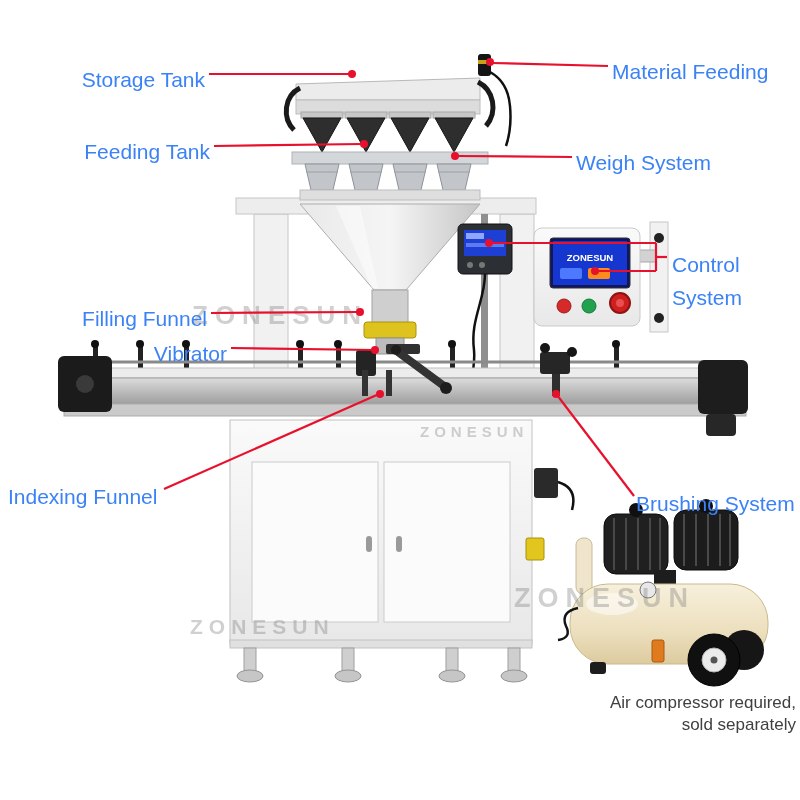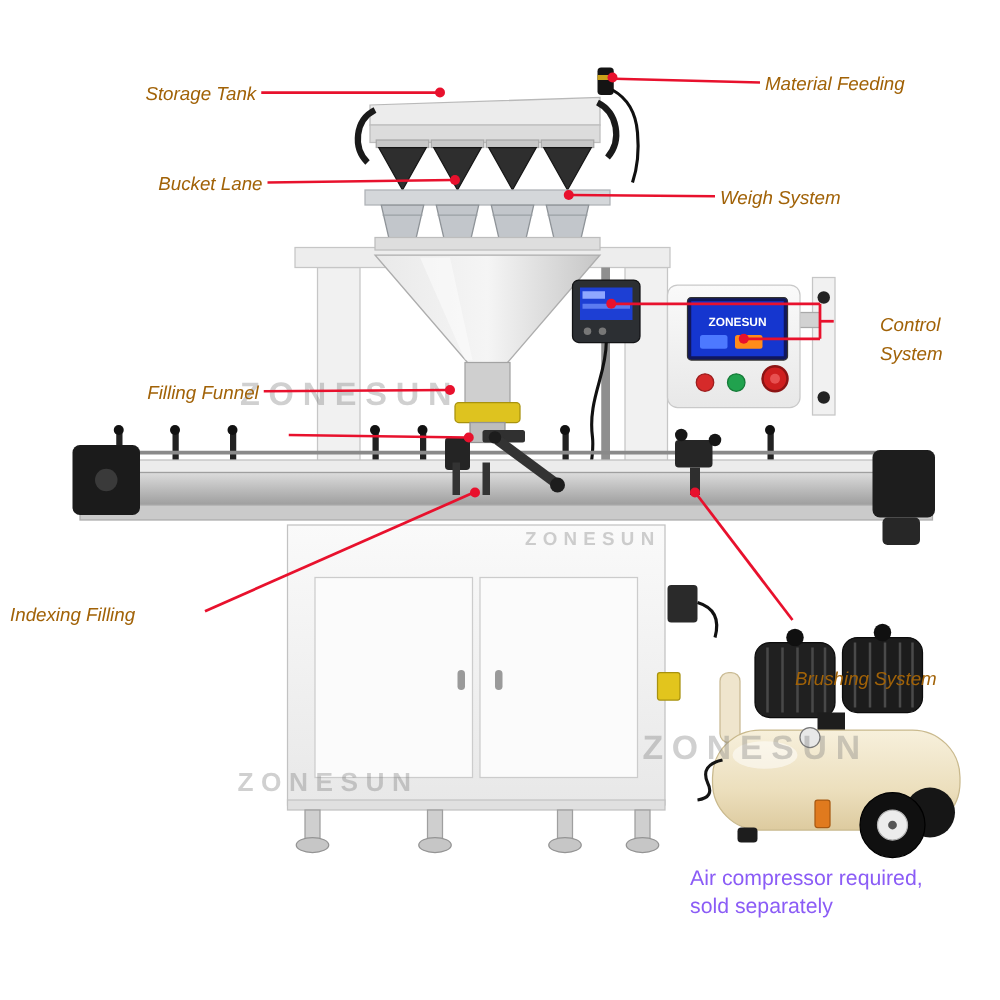--- a/index.html
+++ b/index.html
@@ -4,28 +4,27 @@
 <style>
   :root { --accent:#e8112d; }
   html,body { margin:0; padding:0; background:#ffffff; }
   .canvas {
     position:relative; width:800px; height:800px; margin:0 auto;
     background:#ffffff; overflow:hidden;
     font-family:"Liberation Sans", sans-serif;
   }
   .art { position:absolute; inset:0; }
   .lbl {
-    position:absolute; font-size:15px; line-height:1.55; color:#a16207;
+    position:absolute; font-size:21px; line-height:1.55; color:#3b82f6;
     white-space:normal;
-    font-style:italic;
   }
   .lbl.r { text-align:right; }
   .caption {
-    position:absolute; font-size:17px; line-height:1.3; color:#8b5cf6;
-    text-align:left; white-space:pre-line;
+    position:absolute; font-size:17px; line-height:1.3; color:#404040;
+    text-align:right; white-space:pre-line;
   }
   .wm {
     position:absolute; color:rgba(120,120,120,0.35); font-weight:bold;
     font-family:"Liberation Sans", sans-serif; user-select:none;
   }
   .wm1 { left:192px; top:300px; font-size:26px; letter-spacing:7px; }
   .wm2 { left:420px; top:423px; font-size:15px; letter-spacing:5px; }
   .wm3 { left:514px; top:583px; font-size:27px; letter-spacing:7px; }
   .wm4 { left:190px; top:615px; font-size:21px; letter-spacing:6px; }
   .leader { stroke:var(--accent); stroke-width:2.2; fill:none; }
@@ -262,23 +261,24 @@
     <line class="leader" x1="231" y1="348" x2="374" y2="350"></line>
       <circle class="dot" cx="375" cy="350" r="4"></circle>
     <line class="leader" x1="164" y1="489" x2="379" y2="394"></line>
       <circle class="dot" cx="380" cy="394" r="4"></circle>
     <line class="leader" x1="634" y1="496" x2="557" y2="395"></line>
       <circle class="dot" cx="556" cy="394" r="4"></circle>
   </svg>
 
   <div class="lbl r" style="left:57px;  top:64px;  width:148px;">Storage Tank</div>
   <div class="lbl" style="left:612px; top:56px;">Material Feeding</div>
-  <div class="lbl r" style="left:60px;  top:136px; width:150px;">Bucket Lane</div>
+  <div class="lbl r" style="left:60px;  top:136px; width:150px;">Feeding Tank</div>
   <div class="lbl" style="left:576px; top:147px;">Weigh System</div>
-  <div class="lbl" style="left:672px; top:249px; width:80px;margin-left:32px;">Control System</div>
+  <div class="lbl" style="left:672px; top:249px; width:80px;">Control System</div>
   <div class="lbl r" style="left:57px;  top:303px; width:150px;">Filling Funnel</div>
-  <div class="lbl" style="left:8px;   top:481px;">Indexing Filling</div>
-  <div class="lbl" style="left:636px; top:488px;margin-top:44px;">Brushing System</div>
+  <div class="lbl r" style="left:77px;  top:338px; width:150px;">Vibrator</div>
+  <div class="lbl" style="left:8px;   top:481px;">Indexing Funnel</div>
+  <div class="lbl" style="left:636px; top:488px;">Brushing System</div>
 
   <div class="caption" style="left:552px; top:692px; width:244px;">Air compressor required,
 sold separately</div>
 
 </div>
 
 </body></html>

